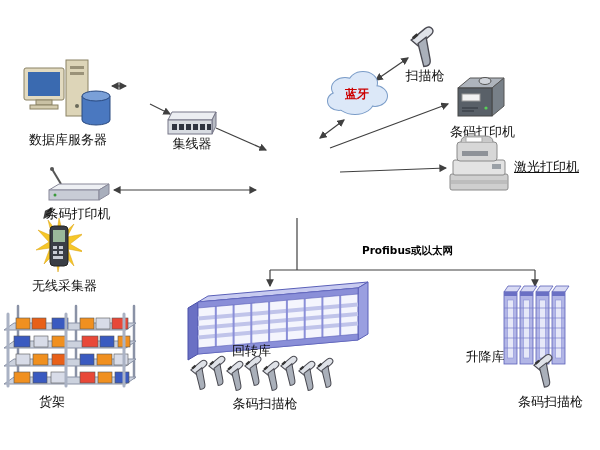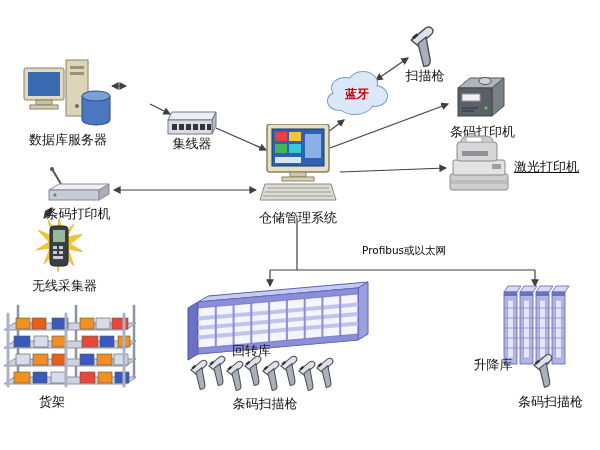--- a/index.html
+++ b/index.html
@@ -24,25 +24,25 @@
   .n-laser .label{position:absolute;left:66px;top:26px;margin:0;text-decoration:underline;}
   .n-wms{left:258px;top:124px;width:80px;}
   .n-base{left:44px;top:166px;width:68px;}
   .n-collector{left:32px;top:214px;width:52px;}
   .n-rack{left:0px;top:298px;width:140px;}
   .n-rack .label{width:104px;}
   .n-carousel{left:180px;top:278px;width:190px;height:92px;}
   .n-carousel .label{position:absolute;left:52px;top:66px;margin:0;}
   .n-gunrow{left:190px;top:348px;width:150px;}
   .n-lift{left:502px;top:280px;width:68px;}
-  .n-lift .label{position:absolute;left:-46px;top:62px;width:42px;margin:16px;}
+  .n-lift .label{position:absolute;left:-46px;top:62px;width:42px;margin:8px;}
   .n-gunright{left:528px;top:350px;width:36px;}
   .n-gunright .label{width:56px;margin-left:-10px;}
   .bus-label{position:absolute;left:362px;top:244px;font-size:10.5px;
-             font-weight:normal;color:#000;}
+             font-weight:bold;color:#000;}
 </style>
 </head>
 <body>
 
 <div class="stage">
 
   <svg class="edges-layer" width="600" height="450">
     <defs>
       <marker id="arrowhead" viewBox="0 0 10 10" refX="8.5" refY="5" markerWidth="6.5" markerHeight="6.5" orient="auto-start-reverse">
         <path d="M0,0 L10,5 L0,10 Z" fill="#404040"></path>
@@ -154,41 +154,20 @@
       <rect x="5" y="26" width="52" height="15" rx="2" fill="#e3e3e3" stroke="#8a8a8a"></rect>
       <rect x="9" y="8" width="40" height="19" rx="3" fill="#d7d7d7" stroke="#8a8a8a"></rect>
       <path d="M13,8 Q13,2 21,2 L37,2 Q45,2 45,8" fill="#cacaca" stroke="#8a8a8a"></path>
       <rect x="14" y="17" width="26" height="5" fill="#8e9298"></rect>
       <rect x="18" y="3" width="16" height="5" fill="#ffffff" stroke="#aaa"></rect>
       <rect x="44" y="30" width="9" height="5" fill="#9aa0a6"></rect>
     </svg>
     <div class="label">激光打印机</div>
   </div>
 
-  <div class="node n-wms">
-    <svg class="icon" width="78" height="86" viewBox="0 0 78 86">
-      <rect x="8" y="0" width="62" height="48" rx="3" fill="#e6dfc6" stroke="#8a8264" stroke-width="1.5"></rect>
-      <rect x="13" y="5" width="52" height="37" fill="var(--screen-blue,#2e62b0)" stroke="#16386e"></rect>
-      <rect x="16" y="8" width="12" height="9" fill="#e8423c"></rect>
-      <rect x="30" y="8" width="12" height="9" fill="#f5c53a"></rect>
-      <rect x="16" y="20" width="12" height="9" fill="#46b45a"></rect>
-      <rect x="30" y="20" width="12" height="9" fill="#38c8d8"></rect>
-      <rect x="46" y="10" width="16" height="24" fill="#8ab0e4"></rect>
-      <rect x="16" y="33" width="26" height="6" fill="#d8e4f4"></rect>
-      <rect x="31" y="48" width="16" height="5" fill="#ccc5a8" stroke="#8a8264"></rect>
-      <rect x="23" y="53" width="32" height="4" fill="#d9d2b6" stroke="#8a8264"></rect>
-      <polygon points="6,60 72,60 77,76 1,76" fill="#dddcd2" stroke="#888"></polygon>
-      <g stroke="#999" stroke-width="1">
-        <line x1="8" y1="64" x2="70" y2="64"></line>
-        <line x1="6" y1="68" x2="72" y2="68"></line>
-        <line x1="4" y1="72" x2="74" y2="72"></line>
-      </g>
-    </svg>
-    <div class="label">仓储管理系统</div>
-  </div>
 
   <div class="node n-base">
     <svg class="icon" width="66" height="40" viewBox="0 0 66 40">
       <line x1="16" y1="18" x2="7" y2="3" stroke="#555" stroke-width="2"></line>
       <circle cx="7" cy="3" r="2" fill="#555"></circle>
       <polygon points="4,24 54,24 64,18 14,18" fill="#eef0f4" stroke="#889"></polygon>
       <rect x="4" y="24" width="50" height="10" fill="#c8ccd6" stroke="#889"></rect>
       <polygon points="54,24 64,18 64,28 54,34" fill="#a8aebc" stroke="#889"></polygon>
       <circle cx="10" cy="29" r="1.5" fill="#3a9a3a"></circle>
     </svg>

